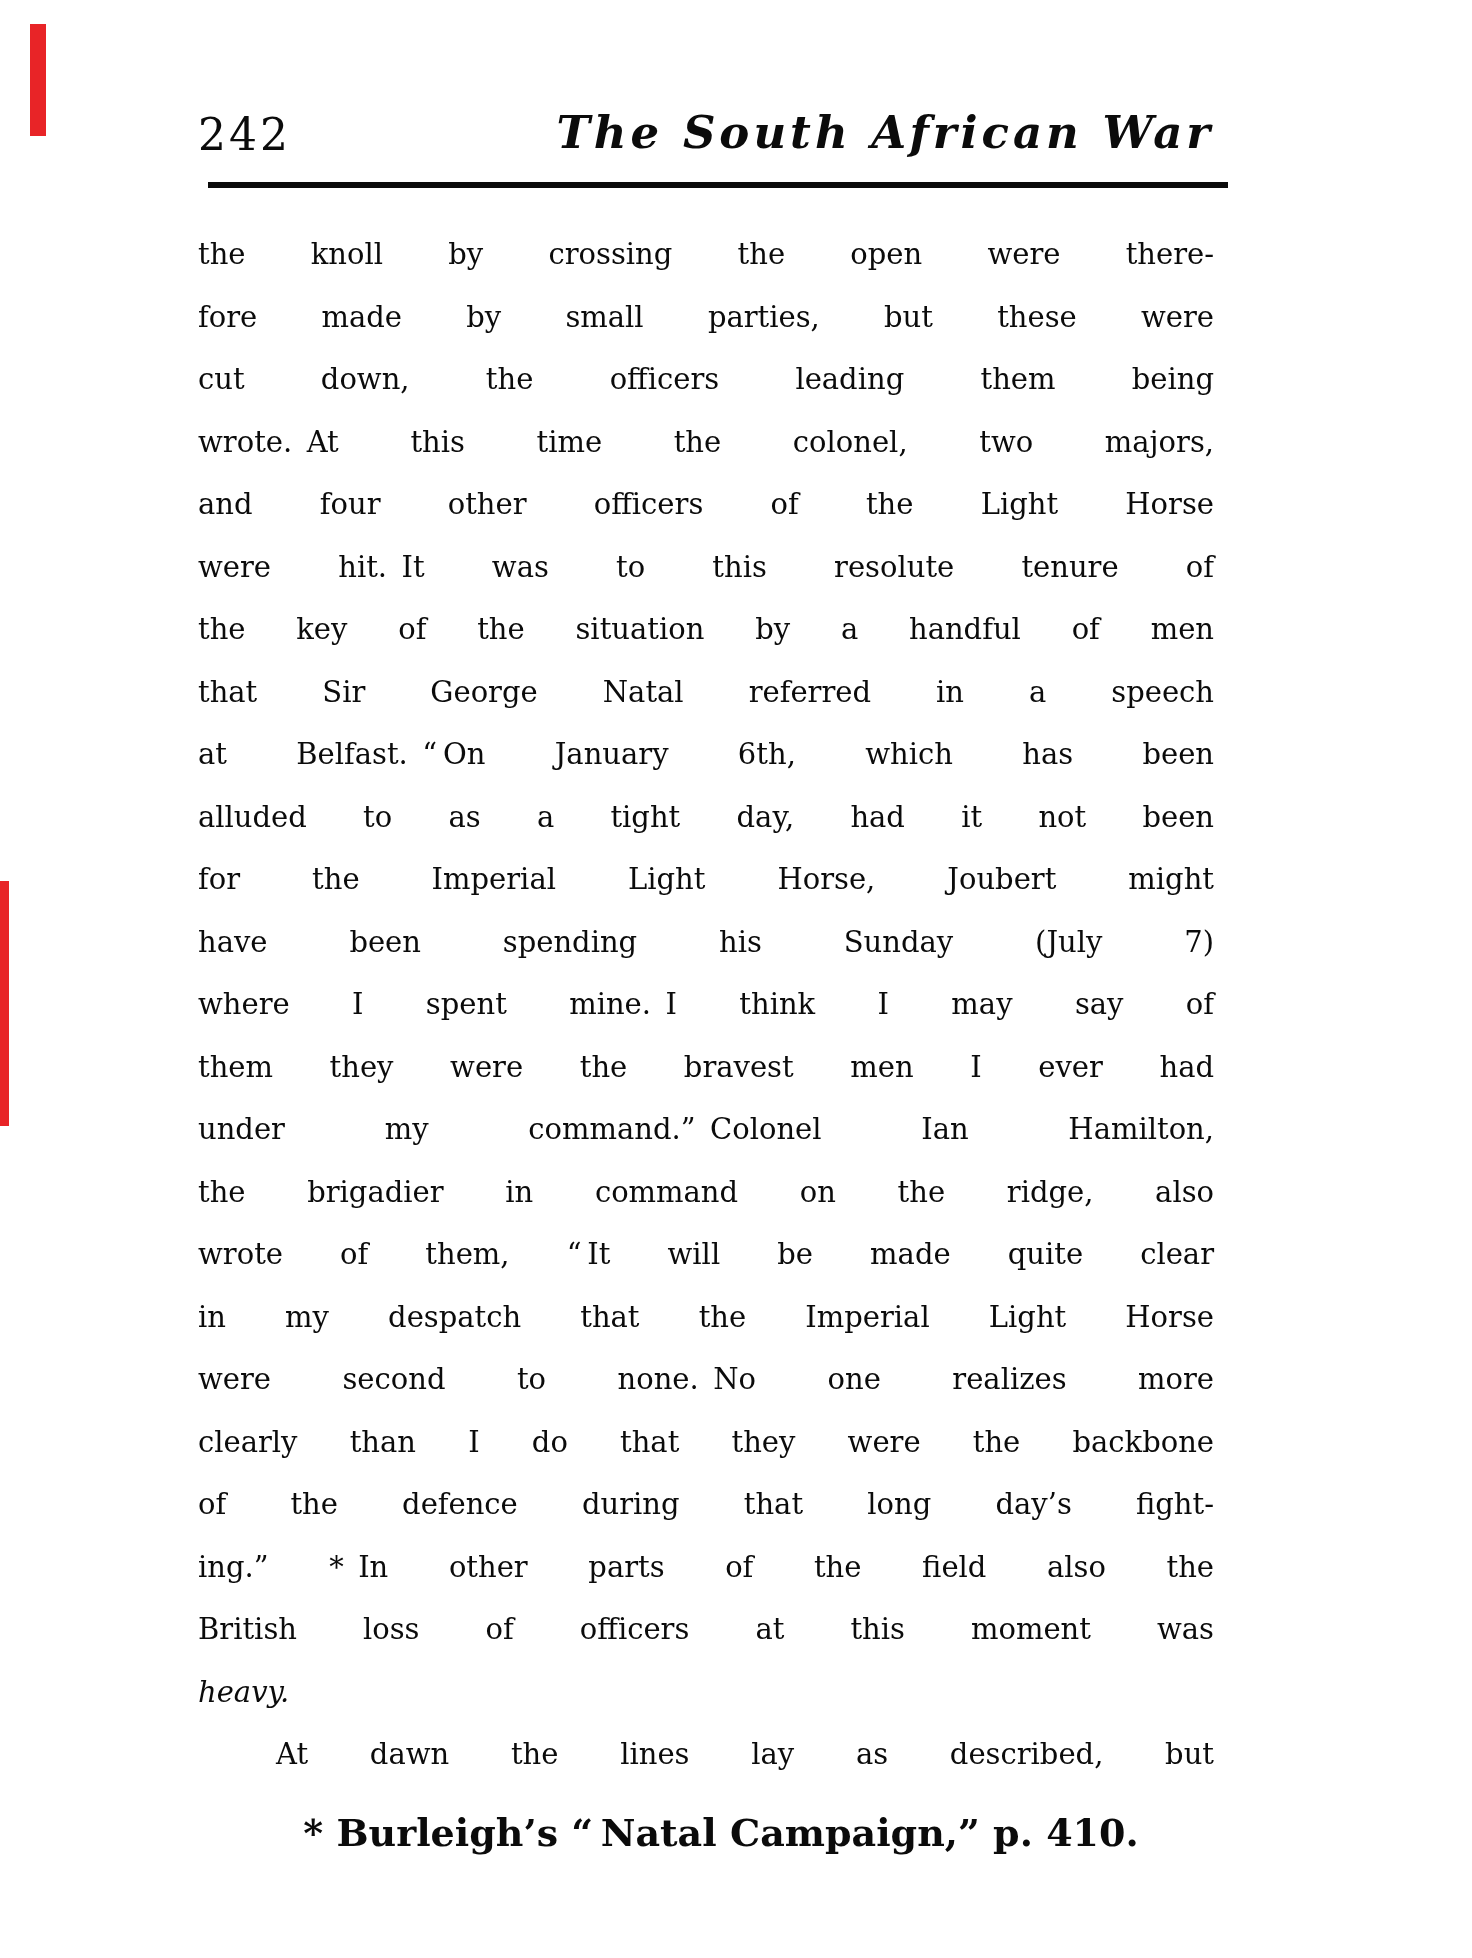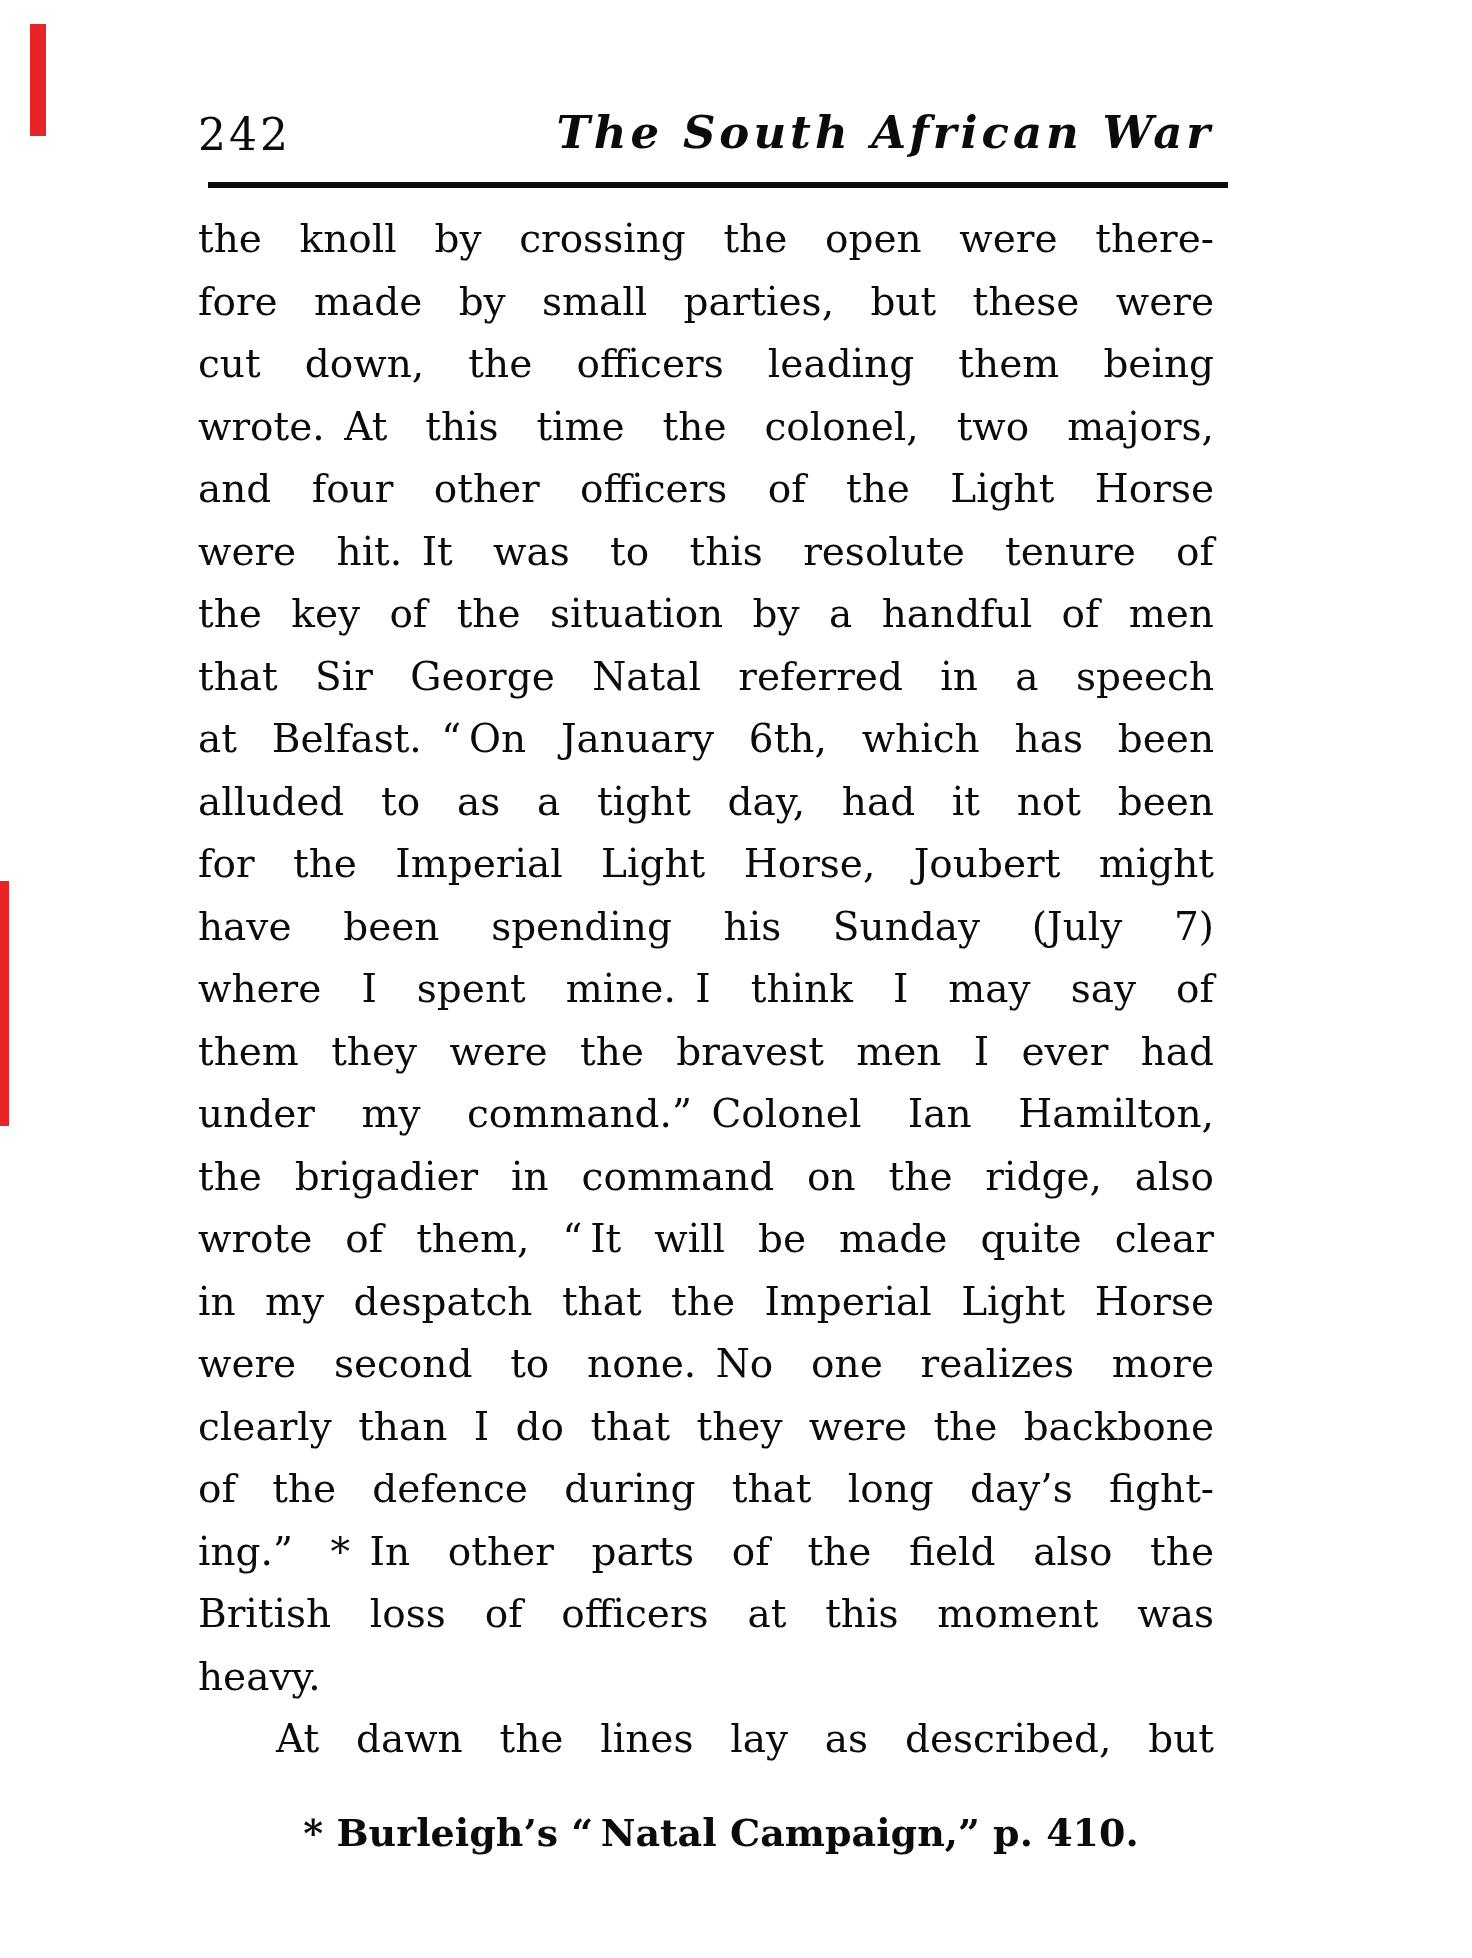--- a/index.html
+++ b/index.html
@@ -49,32 +49,33 @@
     position: absolute;
     left: 208px;
     top: 158px;
     width: 1020px;
     height: 6px;
     background: var(--ink, #0b0b0b);
   }
   .body-text {
     position: absolute;
     left: 198px;
-    top: 184px;
+    top: 199px;
     width: 1016px;
-    font-size: 39px;
+    font-size: 29px;
     line-height: 62.5px;
   }
   .line {
     text-align: justify;
     text-align-last: justify;
   }
   .line.no-just {
     text-align: right;
     text-align-last: left;
+    font-style: italic;
   }
   .line.indent {
     text-indent: 78px;
   }
   .footnote {
     position: absolute;
     left: 198px;
     top: 1786px;
     width: 1016px;
     box-sizing: border-box;

